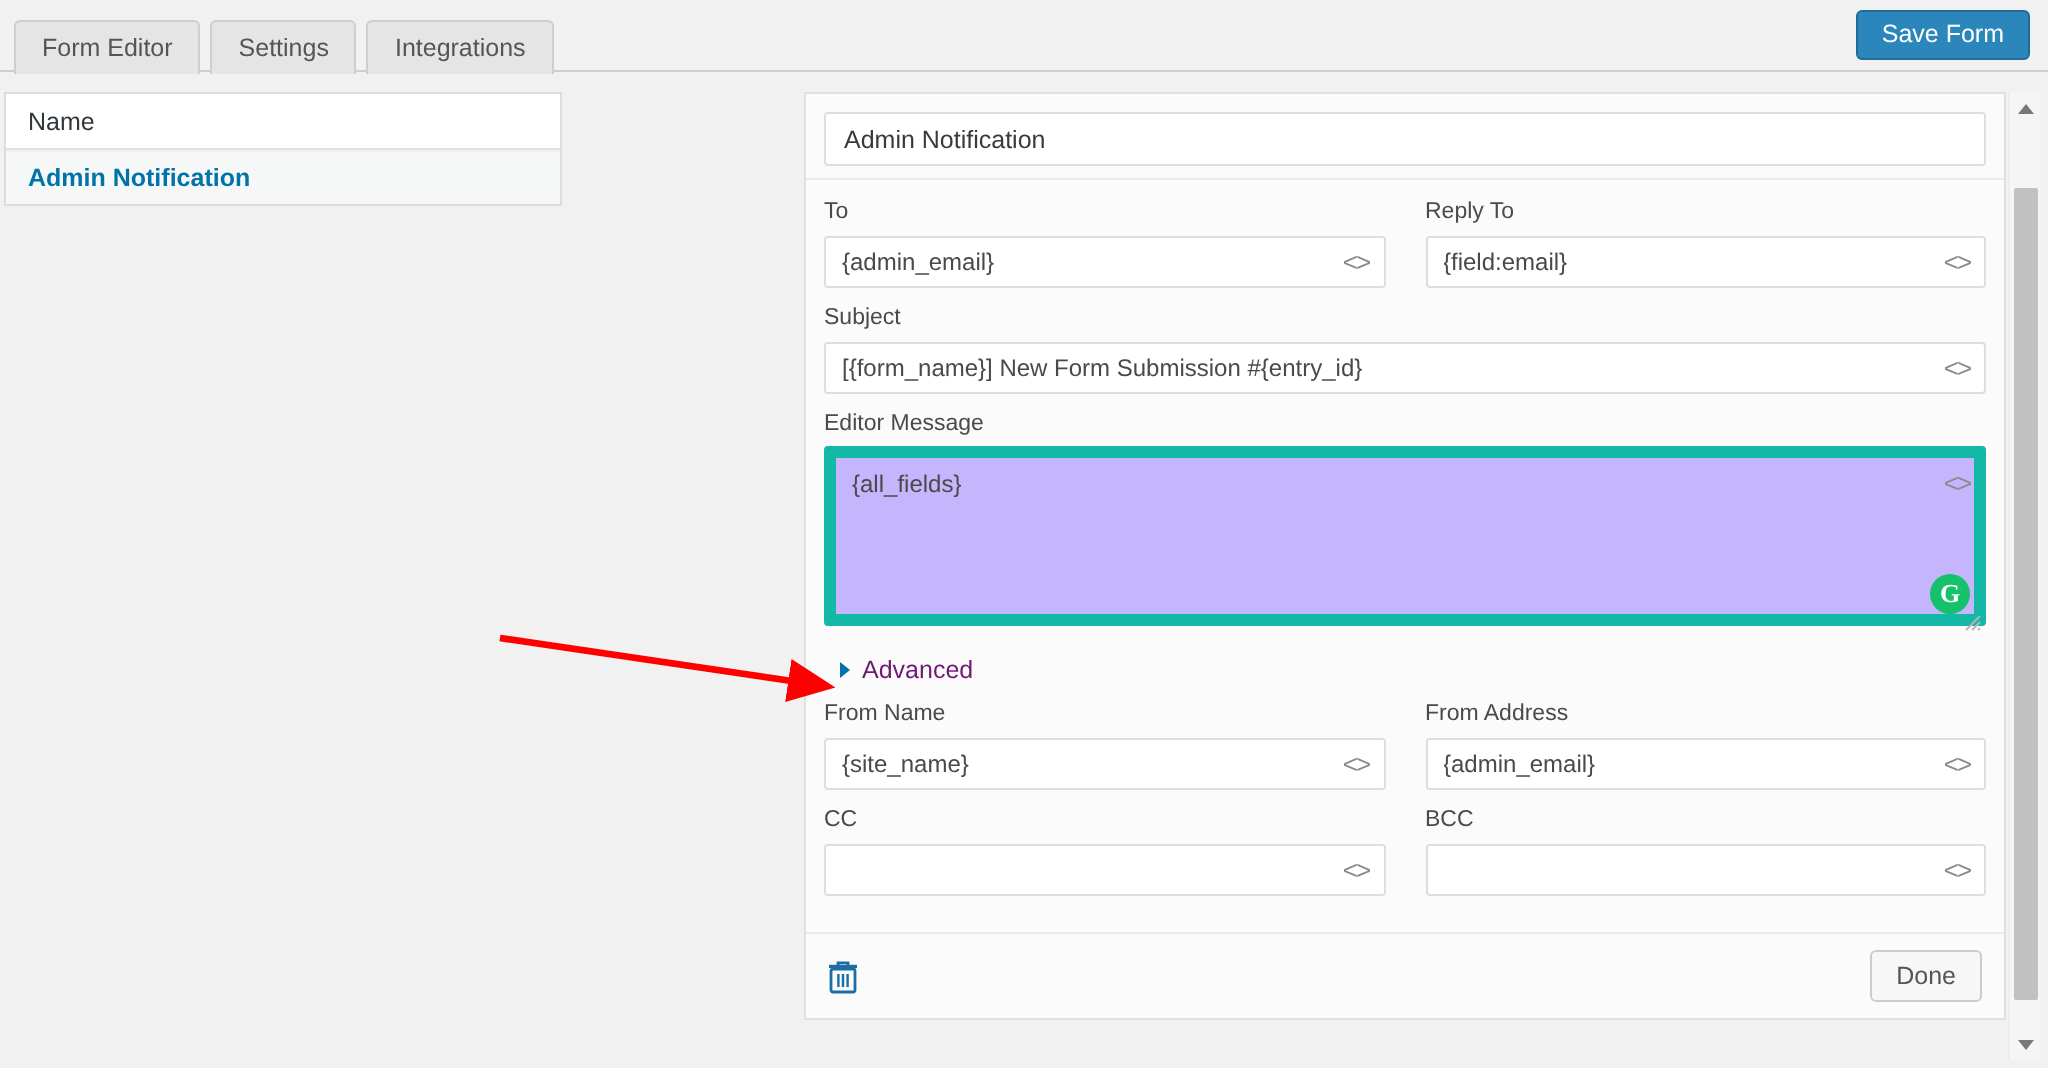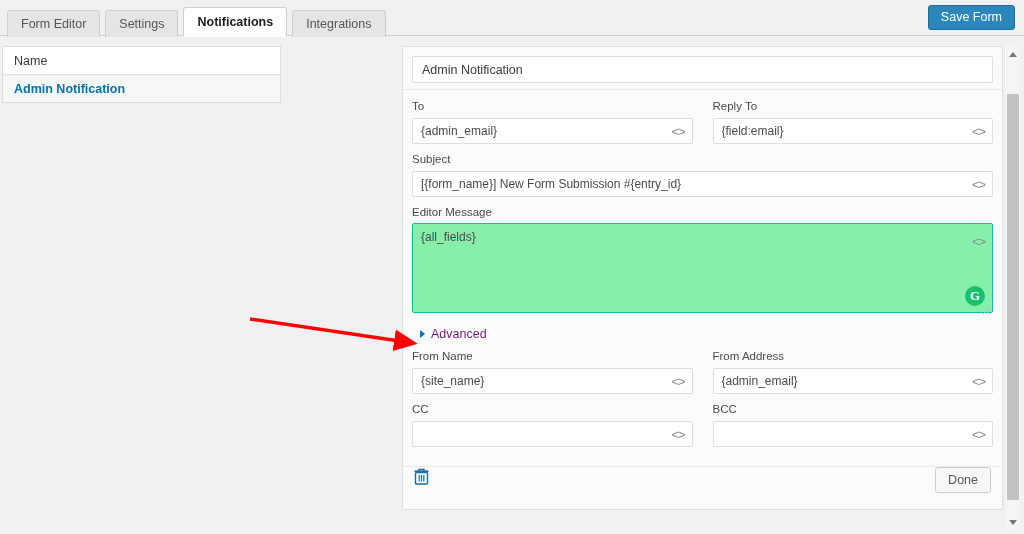--- a/index.html
+++ b/index.html
@@ -156,22 +156,22 @@
     border: 1px solid #dedede;
     border-radius: 2px;
     outline: none;
     font-family: "Liberation Sans", sans-serif;
   }
   .textarea-input {
     width: 100%; height: 90px;
     padding: 6px 28px 6px 8px;
     font-size: 12px;
     color: #4a4a4a;
-    background: #86efac;
-    border: 1px solid #14b8a6;
+    background: #c4b5fd;
+    border: 6px solid #14b8a6;
     border-radius: 2px;
     outline: none;
     resize: none;
     font-family: "Liberation Sans", sans-serif;
     line-height: 1.3;
   }
   .smart-tag {
     position: absolute;
     right: 7px; top: 50%;
     transform: translateY(-50%);
@@ -224,21 +224,21 @@
     cursor: pointer;
   }
 
   
   .panel-footer {
     position: absolute;
     left: 0; right: 0; bottom: 0;
     height: 43px;
     background: #fbfbfb;
     border-top: 1px solid #eaeaea;
-    display: flex; align-items: flex-start;
+    display: flex; align-items: center;
     padding: 0 11px;
   }
   .trash-btn {
     width: 16px; height: 18px;
     cursor: pointer;
     display: flex; align-items: center;
   }
   .done-btn {
     margin-left: auto;
     height: 26px;
@@ -303,23 +303,20 @@
 
 <div id="root">
 
   <div class="tabbar">
     <div class="tabs">
       <div class="tab">
         <span>Form Editor</span>
       </div>
       <div class="tab">
         <span>Settings</span>
-      </div>
-      <div class="tab active">
-        <span>Notifications</span>
       </div>
       <div class="tab">
         <span>Integrations</span>
       </div>
     </div>
     <div class="save-form-btn">
       <span>Save Form</span>
     </div>
   </div>
 

